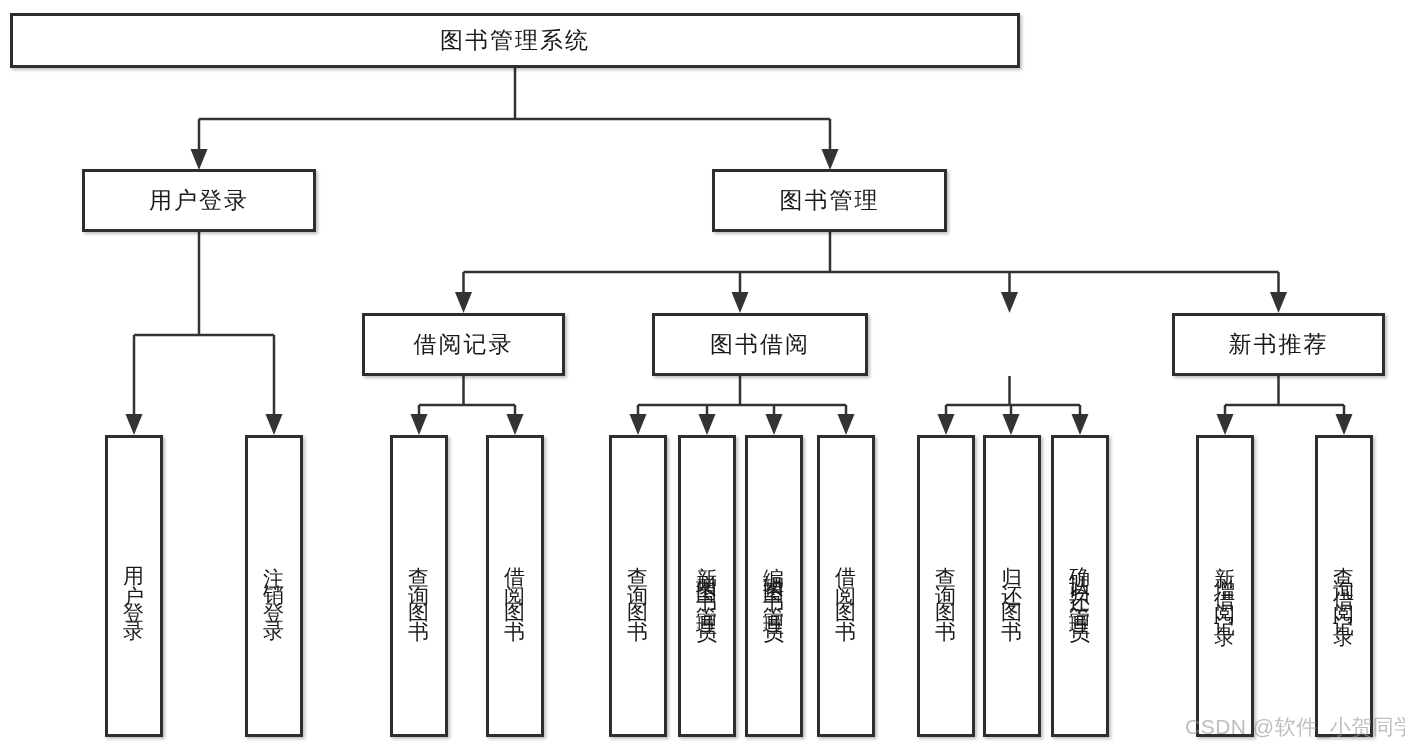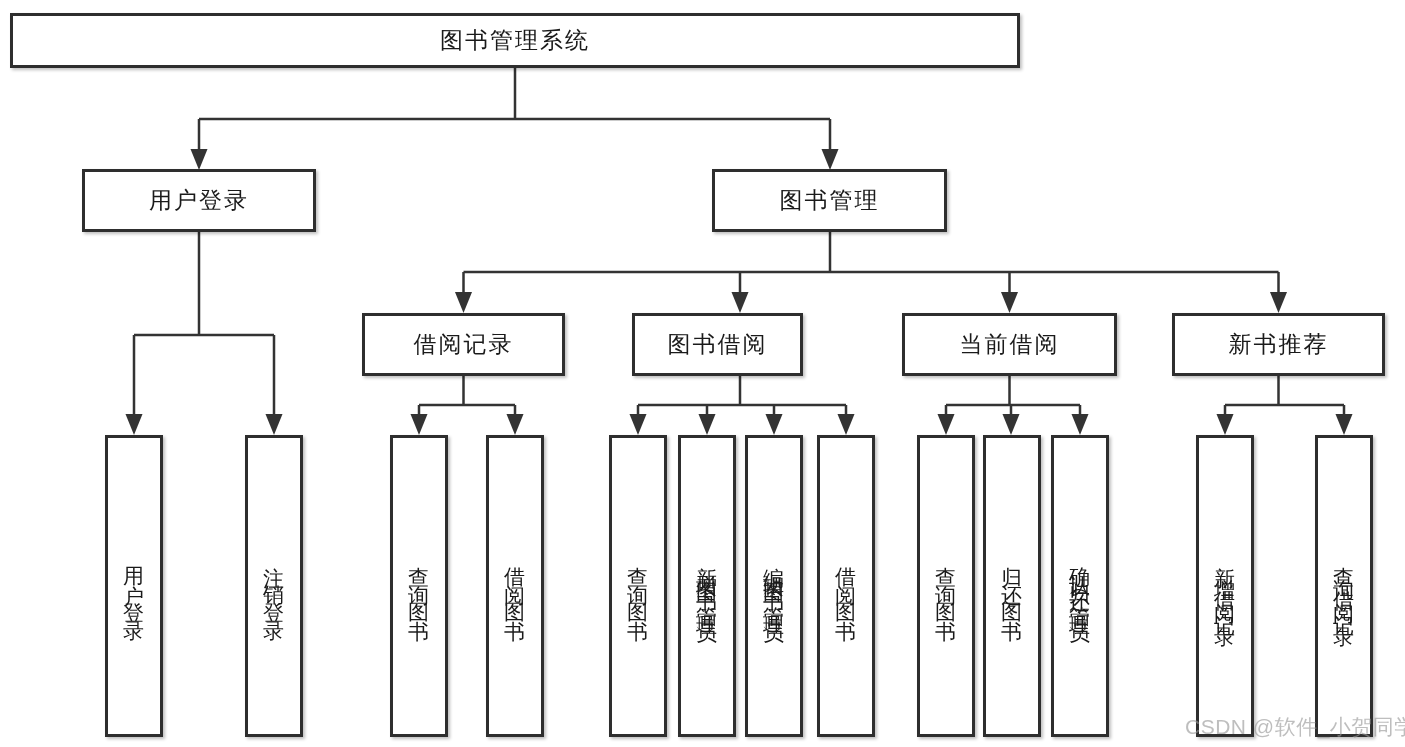--- a/index.html
+++ b/index.html
@@ -85,25 +85,22 @@
   <div class="node lvl2" style="left:82px;width:234px">
     <span class="label">用户登录</span>
   </div>
   <div class="node lvl2" style="left:712px;width:235px">
     <span class="label">图书管理</span>
   </div>
 
   <div class="node lvl3" style="left:362px;width:203px">
     <span class="label">借阅记录</span>
   </div>
-  <div class="node lvl3" style="left:632px;width:171px">
+  <div class="node lvl3" style="left:652px;width:216px">
     <span class="label">图书借阅</span>
-  </div>
-  <div class="node lvl3" style="left:902px;width:215px">
-    <span class="label">当前借阅</span>
   </div>
   <div class="node lvl3" style="left:1172px;width:213px">
     <span class="label">新书推荐</span>
   </div>
 
   <div class="node leaf ls4" style="left:105px">
     <span class="label">用户登录</span>
   </div>
   <div class="node leaf ls4" style="left:245px">
     <span class="label">注销登录</span>

